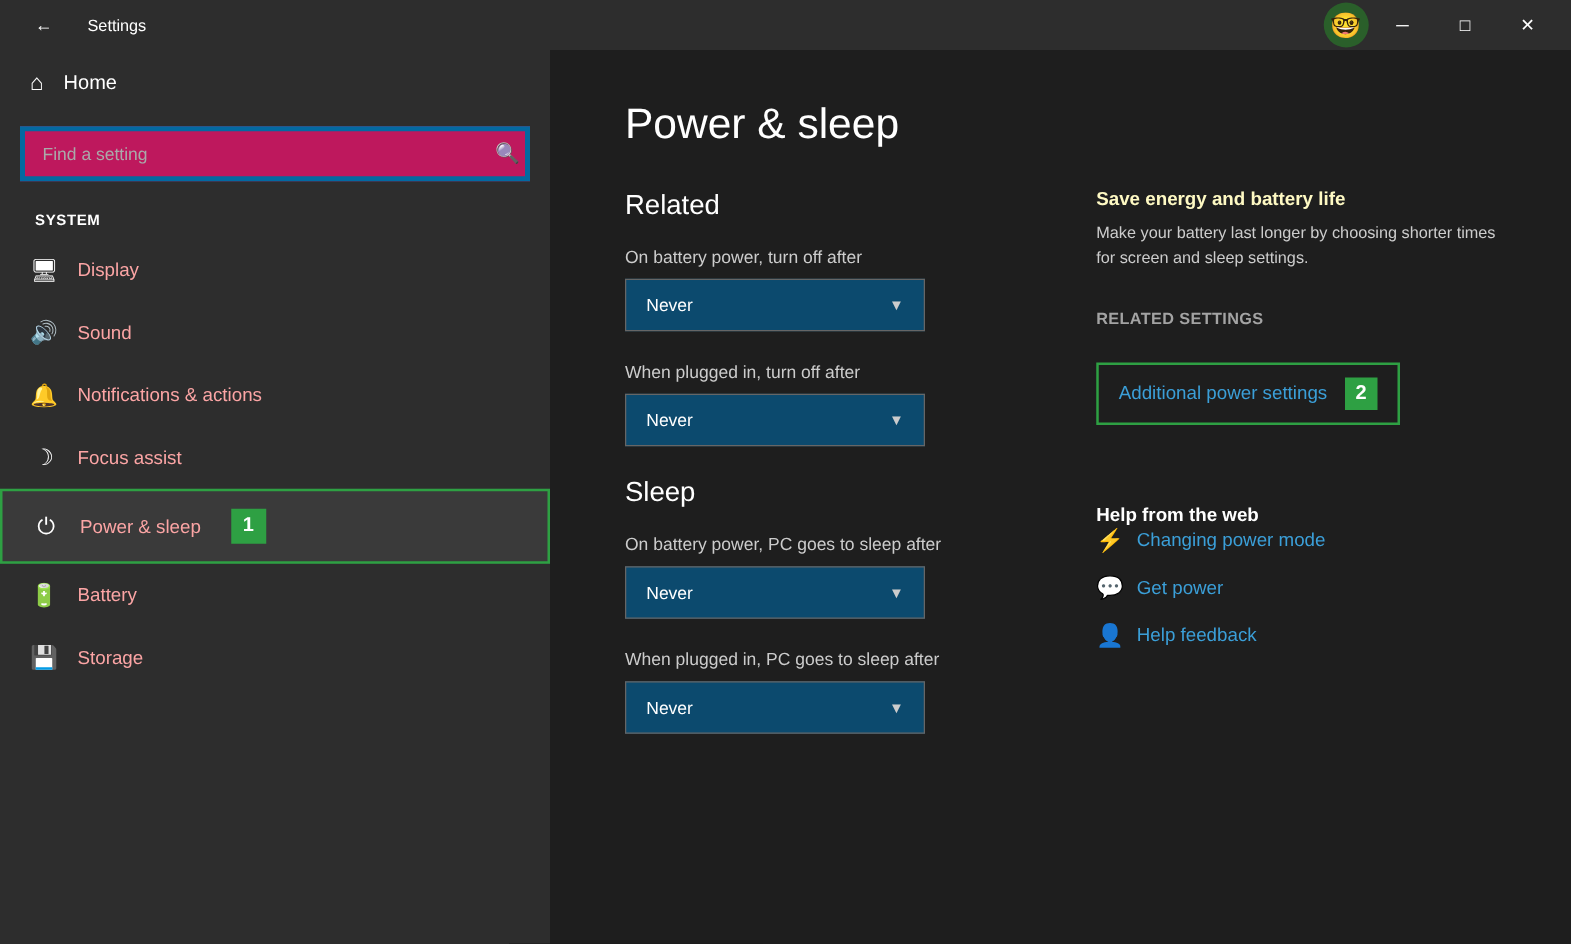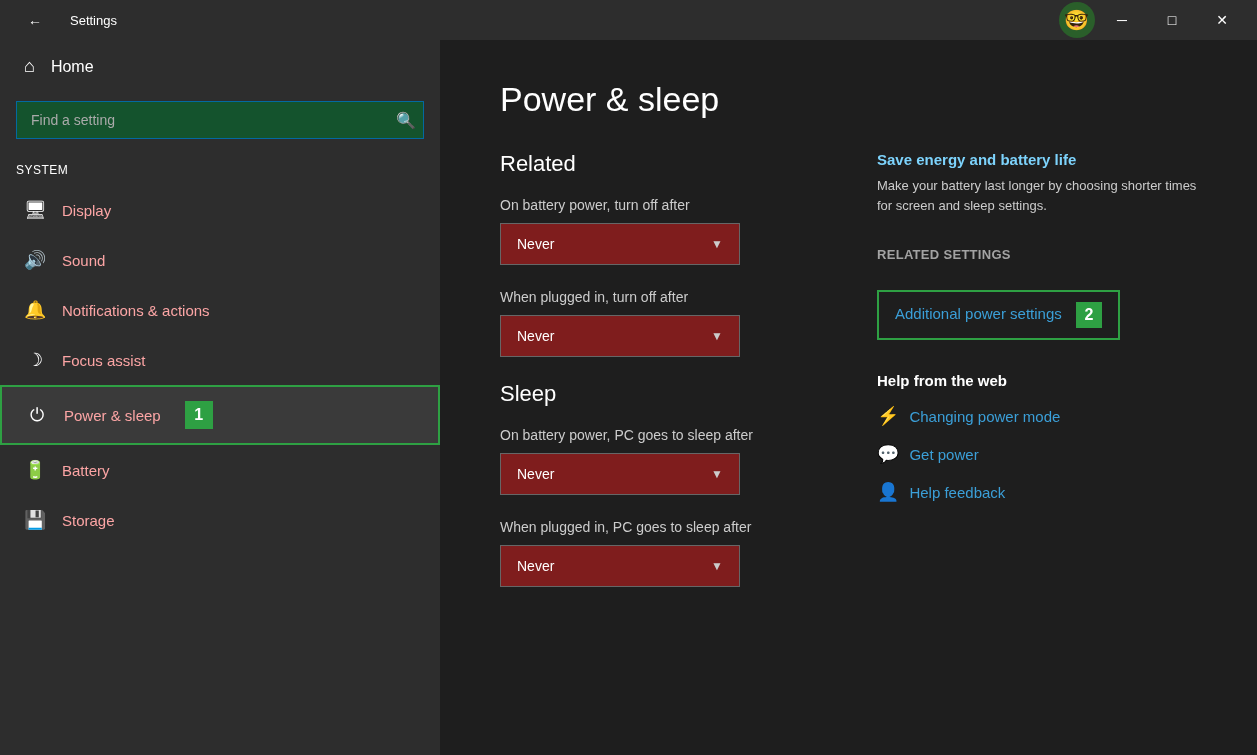--- a/index.html
+++ b/index.html
@@ -92,44 +92,44 @@
     .sidebar-home-label {
       font-size: 16px;
       color: #ffffff;
     }
     .search-box {
       margin: 8px 16px 16px 16px;
       position: relative;
     }
     .search-input {
       width: 100%;
-      background: #14532d;
-      border: 1px solid #0369a1;
+      background: #be185d;
+      border: 4px solid #0369a1;
       color: #ffffff;
       padding: 10px 56px 10px 14px;
       font-size: 14px;
       outline: none;
     }
     .search-input::placeholder { color: #aaa; }
     .search-icon-btn {
       position: absolute;
       right: 8px;
       top: 50%;
       transform: translateY(-50%);
       background: transparent;
       border: none;
       color: #aaa;
       cursor: pointer;
       font-size: 16px;
     }
     .sidebar-section-label {
       font-size: 12px;
-      font-weight: 400;
-      color: #ffffff;
-      padding: 8px 24px 8px 16px;
+      font-weight: 700;
+      color: #ffffff;
+      padding: 8px 24px 8px 28px;
       text-transform: uppercase;
       letter-spacing: 0.5px;
     }
     .sidebar-item {
       display: flex;
       align-items: center;
       gap: 16px;
       padding: 14px 24px;
       cursor: pointer;
       position: relative;
@@ -181,41 +181,41 @@
       color: #ffffff;
       margin-bottom: 20px;
     }
     .field-label {
       font-size: 14px;
       color: #cccccc;
       margin-bottom: 10px;
     }
     .dropdown {
       width: 240px;
-      background: #7f1d1d;
+      background: #0c4a6e;
       border: 1px solid #666;
       color: #ffffff;
       padding: 12px 16px;
       font-size: 14px;
       display: flex;
       align-items: center;
       justify-content: space-between;
       cursor: pointer;
       margin-bottom: 24px;
     }
     .dropdown-arrow {
       font-size: 12px;
       color: #cccccc;
     }
 
     
     .save-energy-title {
       font-size: 15px;
       font-weight: 600;
-      color: #7dd3fc;
+      color: #fef9c3;
       margin-bottom: 8px;
     }
     .save-energy-desc {
       font-size: 13px;
       color: #cccccc;
       line-height: 1.5;
       margin-bottom: 32px;
     }
     .related-label {
       font-size: 13px;
@@ -226,39 +226,39 @@
       letter-spacing: 0.3px;
     }
     .additional-power-link {
       display: inline-block;
       color: #3b9fd8;
       font-size: 15px;
       cursor: pointer;
       border: 2px solid #2ea043;
       padding: 10px 16px;
       text-decoration: none;
+      margin-bottom: 32px;
     }
     .additional-badge {
       display: inline-block;
       background: #2ea043;
       color: #fff;
       font-weight: bold;
       font-size: 16px;
       width: 26px;
       height: 26px;
       text-align: center;
       line-height: 26px;
       margin-left: 10px;
       vertical-align: middle;
     }
     .help-title {
       font-size: 15px;
       font-weight: 600;
       color: #ffffff;
-      margin-bottom: 16px;
     }
     .help-link {
       display: flex;
       align-items: center;
       gap: 10px;
       color: #3b9fd8;
       font-size: 15px;
       cursor: pointer;
       margin-bottom: 16px;
       text-decoration: none;

